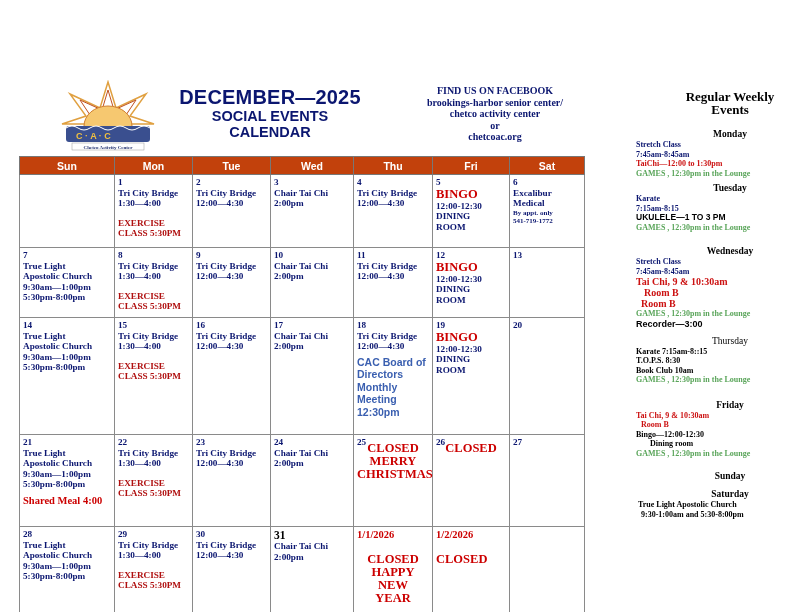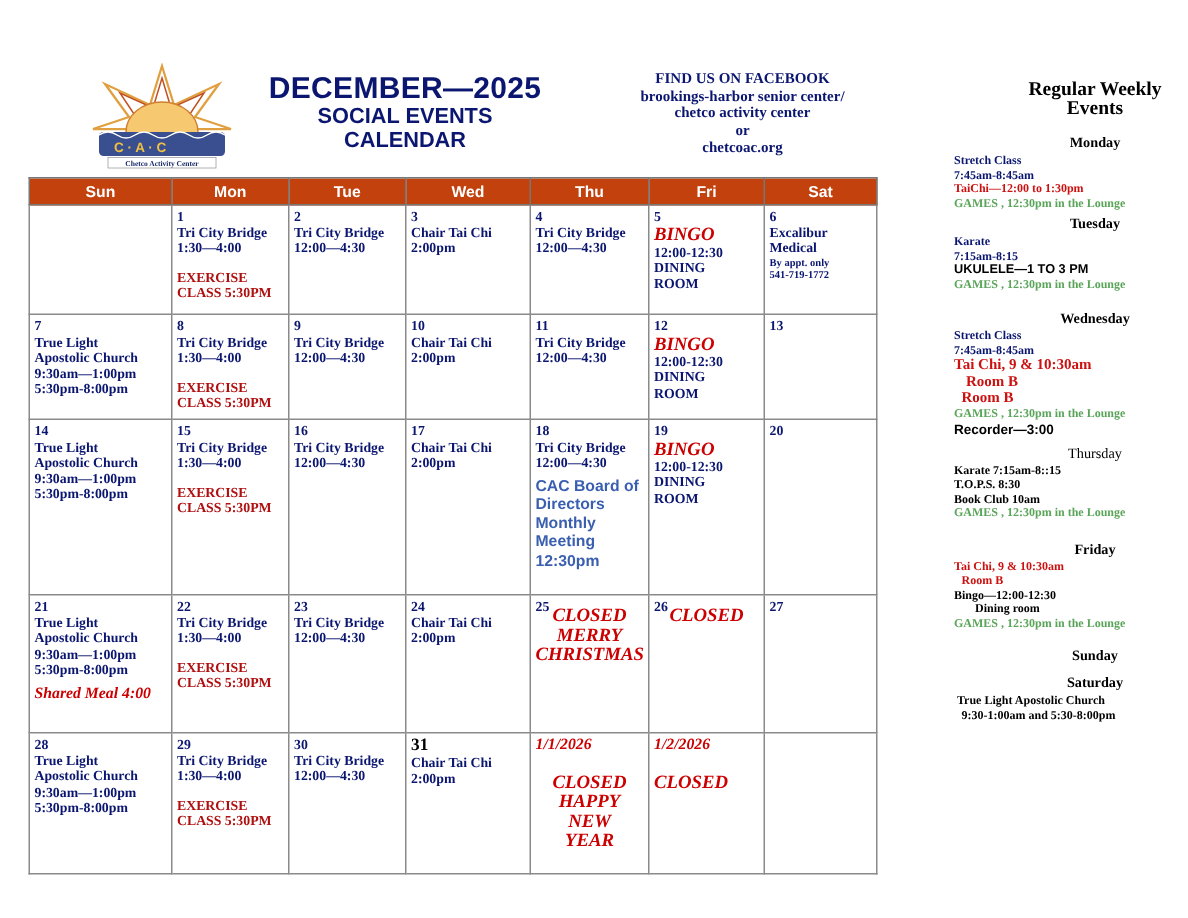--- a/index.html
+++ b/index.html
@@ -1,30 +1,30 @@
 <!DOCTYPE html>
 <html><head>
 <meta charset="utf-8">
 <style>
   html, body { margin:0; padding:0; background:#ffffff; }
   body { width:792px; height:612px; position:relative; overflow:hidden; font-family:"Liberation Serif", serif; }
-  .abs { position:absolute; }
+  .abs { position:absolute;margin-top:38px; }
   
   .logo { left:58px; top:42px; width:100px; height:72px; }
   .title-block { left:170px; top:48px; width:200px; text-align:center; color:#0b1670; }
   .title-main { font-family:"Liberation Sans", sans-serif; font-weight:bold; font-size:20px; line-height:22px; letter-spacing:0.2px; }
   .title-sub { font-family:"Liberation Sans", sans-serif; font-weight:900; font-size:14.5px; line-height:15px; margin-top:1px; }
   .fb-block { left:400px; top:47px; width:190px; text-align:center; color:#0b1670; font-weight:bold; font-size:10px; line-height:11.5px; }
   
   .cal { left:19px; top:118px; width:565px; border-collapse:collapse; table-layout:fixed; }
   .cal th { background:#c2410c; color:#ffffff; font-family:"Liberation Sans", sans-serif; font-weight:bold; font-size:10.5px; height:17px; padding:0; border:1px solid #777; }
   .cal td { border:1px solid #8a8a8a; vertical-align:top; padding:2px 3px; font-size:9.2px; line-height:10.5px; font-weight:bold; color:#0b1670; }
   .cal td .ln { display:block; }
   .red { color:#b01010; }
-  .bred { color:#cc0000;font-style:italic; }
+  .bred { color:#cc0000; }
   .big { font-size:12.5px; line-height:13px; }
   .blue-sans { color:#3a5fb0; font-family:"Liberation Sans", sans-serif; font-size:10.5px; line-height:12.5px; }
   .small { font-size:7px; line-height:8px; }
   .center { text-align:center; }
   .gap { display:block; height:9px; }
   .blk { color:#000; }
   
   .side { left:636px; top:52px; width:188px; font-weight:bold; font-size:8px; line-height:9.5px; color:#0b1670; }
   .side .sh { text-align:center; color:#000; font-size:13px; line-height:13px; }
   .side .day { text-align:center; color:#000; font-size:9.5px; line-height:12px; }

